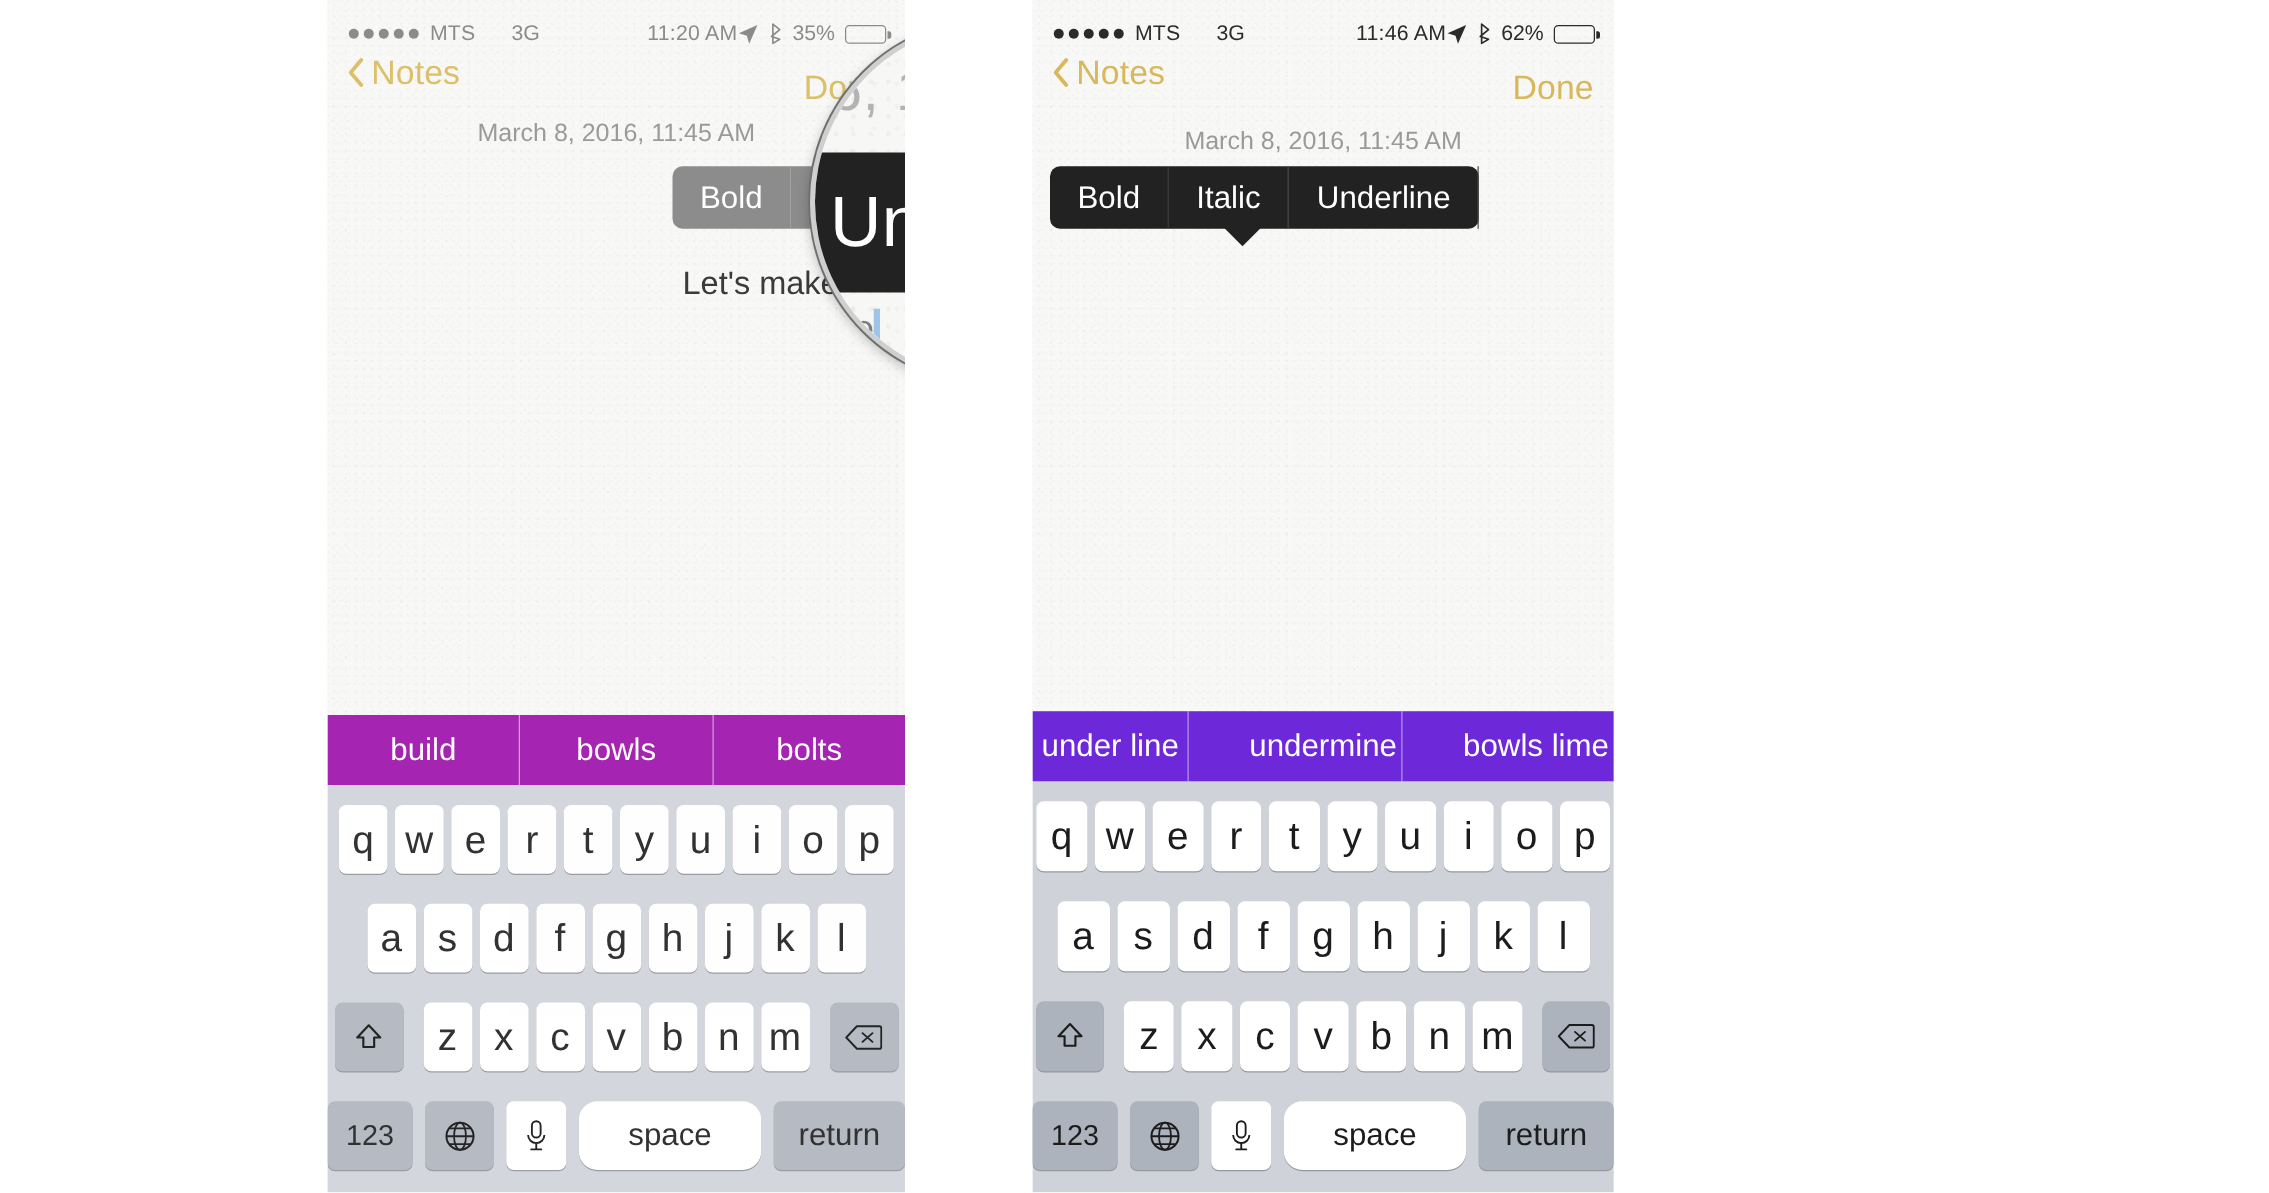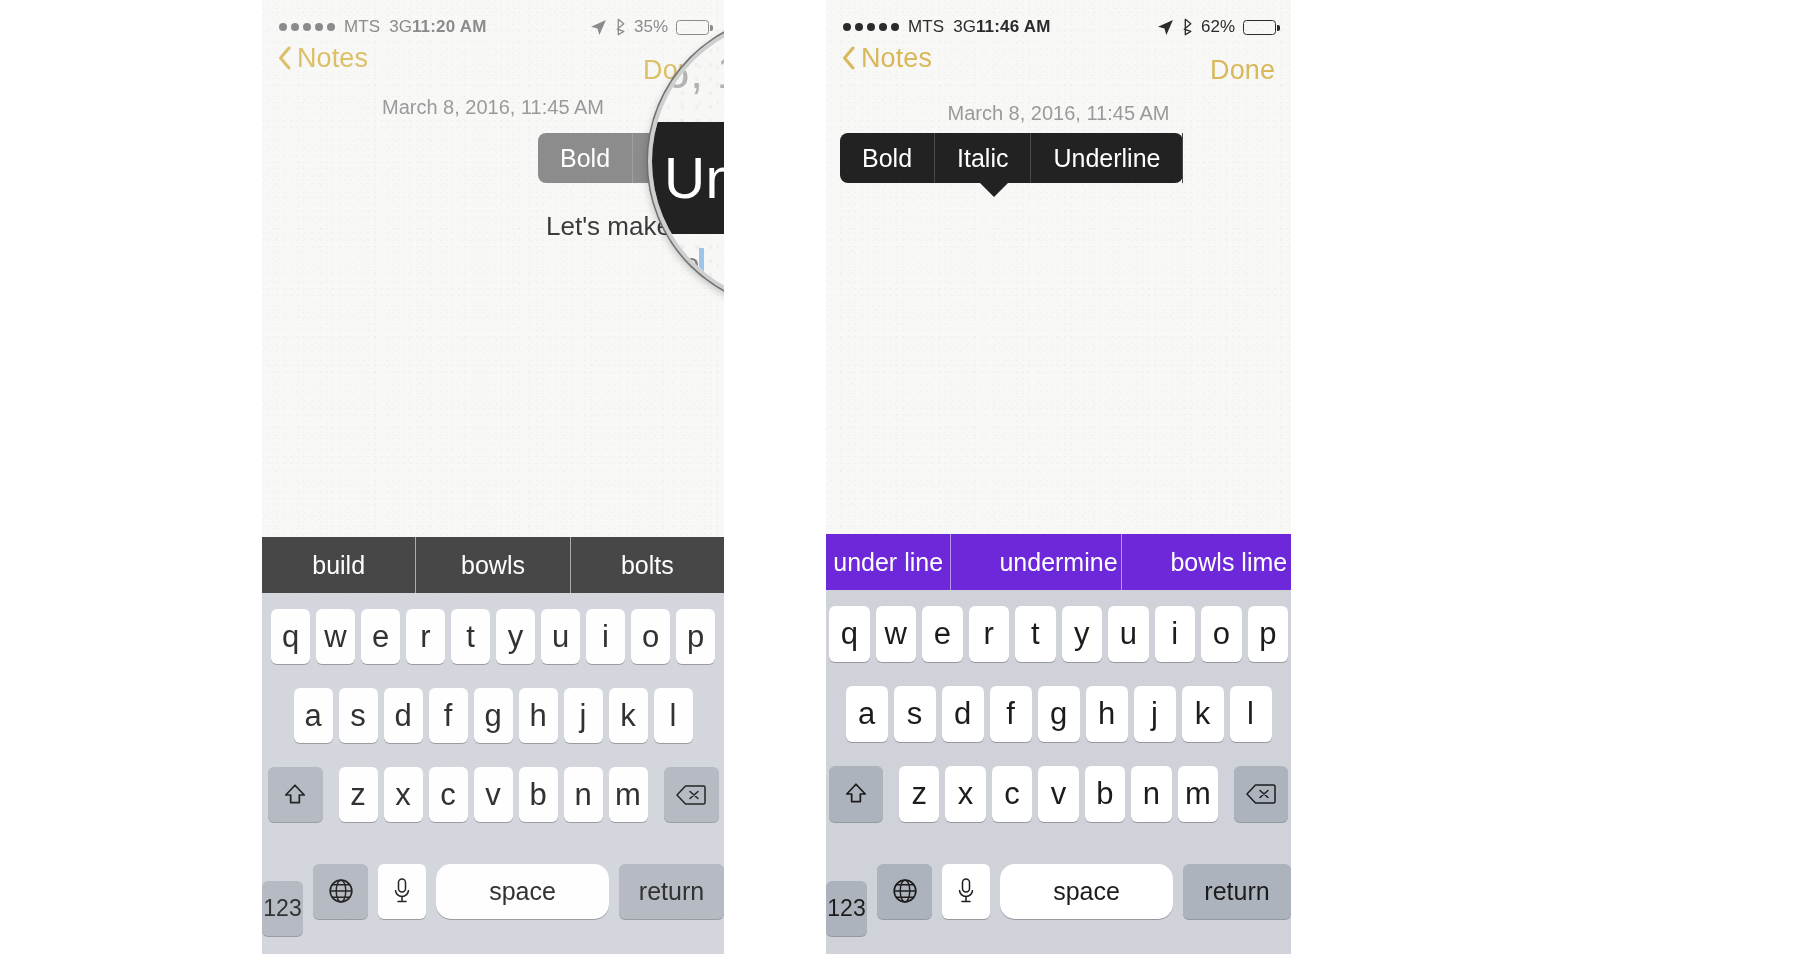--- a/index.html
+++ b/index.html
@@ -36,22 +36,22 @@
   .statusbar{
     position:absolute;left:0;right:0;top:12px;height:30px;
     display:flex;align-items:center;
     font-size:17px;color:#2b2b2b;
     z-index:6;
   }
   .sb-left{display:flex;align-items:center;gap:9px;padding-left:17px;}
   .dots{display:flex;gap:4px;align-items:center;}
   .dot{width:8px;height:8px;border-radius:50%;background:#2b2b2b;display:block;}
   .sb-carrier{font-size:17px;letter-spacing:.1px;}
-  .sb-net{font-size:17px;margin-left:0;}
-  .sb-center{flex:1;text-align:left;font-weight:bold;font-size:17px;letter-spacing:.2px;}
+  .sb-net{font-size:17px;margin-left:20px;}
+  .sb-center{flex:1;text-align:right;font-weight:normal;font-size:17px;letter-spacing:.2px;}
   .sb-right{display:flex;align-items:center;gap:8px;padding-right:15px;}
   .loc-icon svg,.bt-icon svg{display:block;}
   .batt-pct{font-size:17px;}
   .batt{
     width:33px;height:15px;border:1.6px solid #2b2b2b;border-radius:3.5px;
     position:relative;box-sizing:border-box;padding:1.4px;
   }
   .batt:after{
     content:"";position:absolute;right:-4.5px;top:4px;width:2.6px;height:6px;
     background:#2b2b2b;border-radius:0 2px 2px 0;
@@ -158,21 +158,21 @@
   }
 
   
   .keyboard{position:absolute;left:0;right:0;bottom:0;z-index:8;}
   .phone.left .keyboard{background:#d2d5db;}
   .phone.right .keyboard{background:#cfd3d9;}
 
   .suggestbar{
     display:flex;height:56px;align-items:stretch;
   }
-  .phone.left .suggestbar{background:#404040;}
+  .phone.left .suggestbar{background:#a21caf;}
   .phone.right .suggestbar{background:#6d28d9;}
   .suggest{
     flex:1;display:flex;align-items:center;justify-content:center;
     font-size:25px;color:#ffffff;cursor:pointer;
   }
   .phone.left .suggest{color:#ffffff;}
   .suggest + .suggest{border-left:1px solid rgba(255,255,255,.55);}
   .phone.right .suggest + .suggest{border-left:1px solid rgba(255,255,255,.5);padding-left:45px;}
 
   .krow{display:flex;justify-content:center;align-items:center;}
@@ -184,21 +184,21 @@
     cursor:pointer;box-sizing:border-box;
   }
   .key.gray{background:#adb3bd;}
   .phone.left .key.gray{background:#b3b8c1;}
 
   .krow1 .key{width:39px;height:55px;margin:0 3px;}
   .krow2 .key{width:39px;height:55px;margin:0 3px;}
   .krow3 .key{width:39px;height:55px;margin:0 3px;}
   .krow3 .key.wide{width:55px;}
   .krow4 .key{height:55px;}
-  .k123{width:41px;font-size:23px;margin-top:35px;}
+  .k123{width:68px;font-size:23px;}
   .kglobe{width:55px;}
   .kmic{width:48px;}
   .kspace{flex:1;max-width:175px;font-size:25px;border-radius:15px;}
   .kreturn{width:105px;font-size:25px;}
 
   .phone.right .krow1 .key{width:42px;height:56px;margin:0 3px;}
   .phone.right .krow2 .key{width:42px;height:56px;margin:0 3px;}
   .phone.right .krow3 .key{width:42px;height:56px;margin:0 3px;}
   .phone.right .krow3 .key.wide{width:56px;}
   .phone.right .kreturn{width:108px;}

